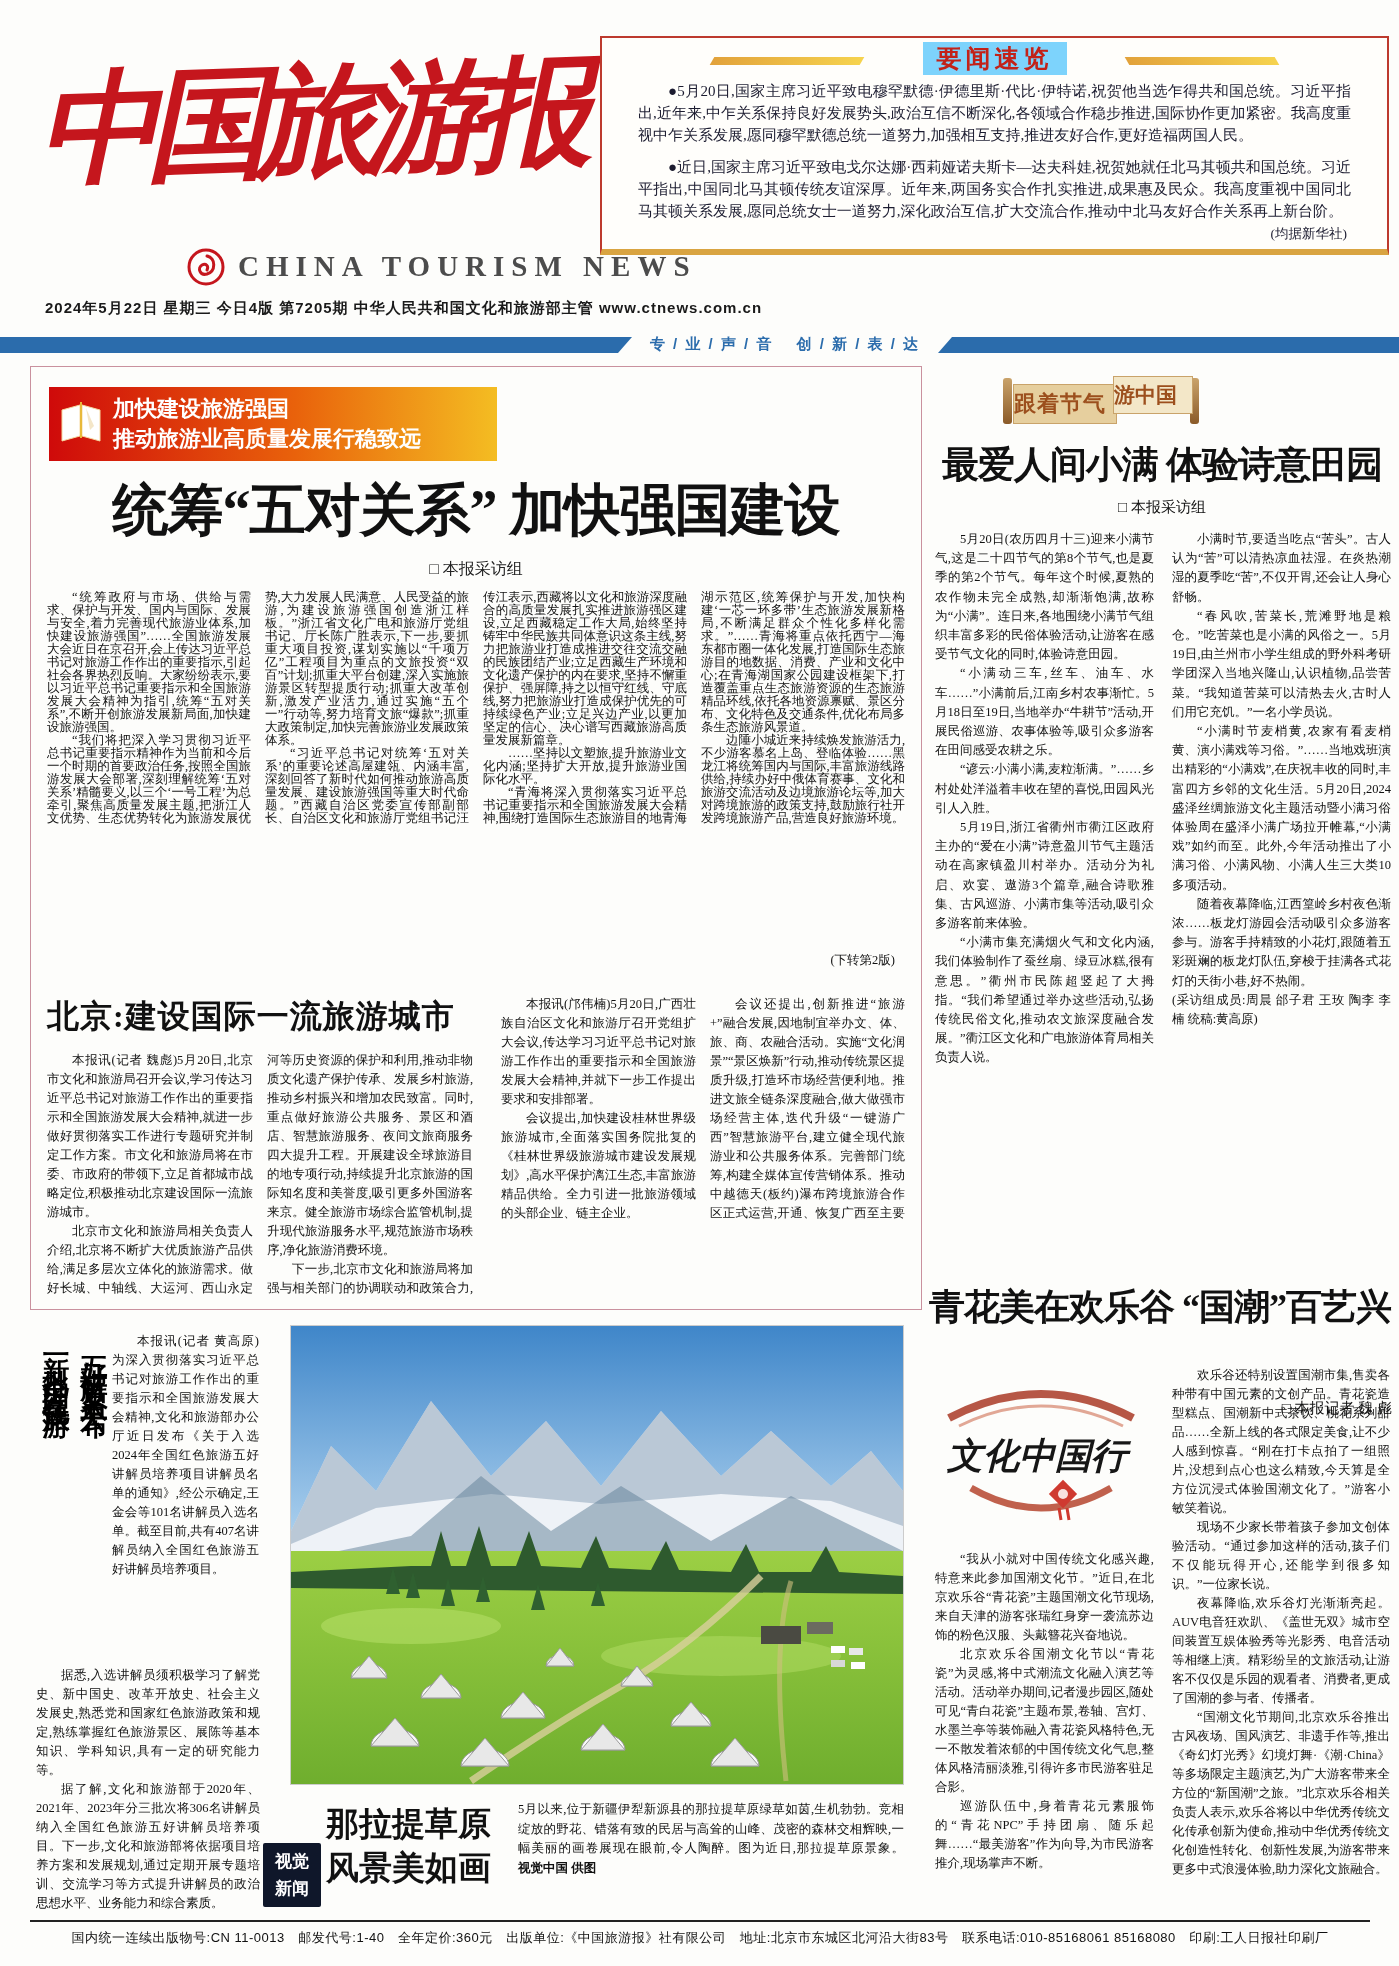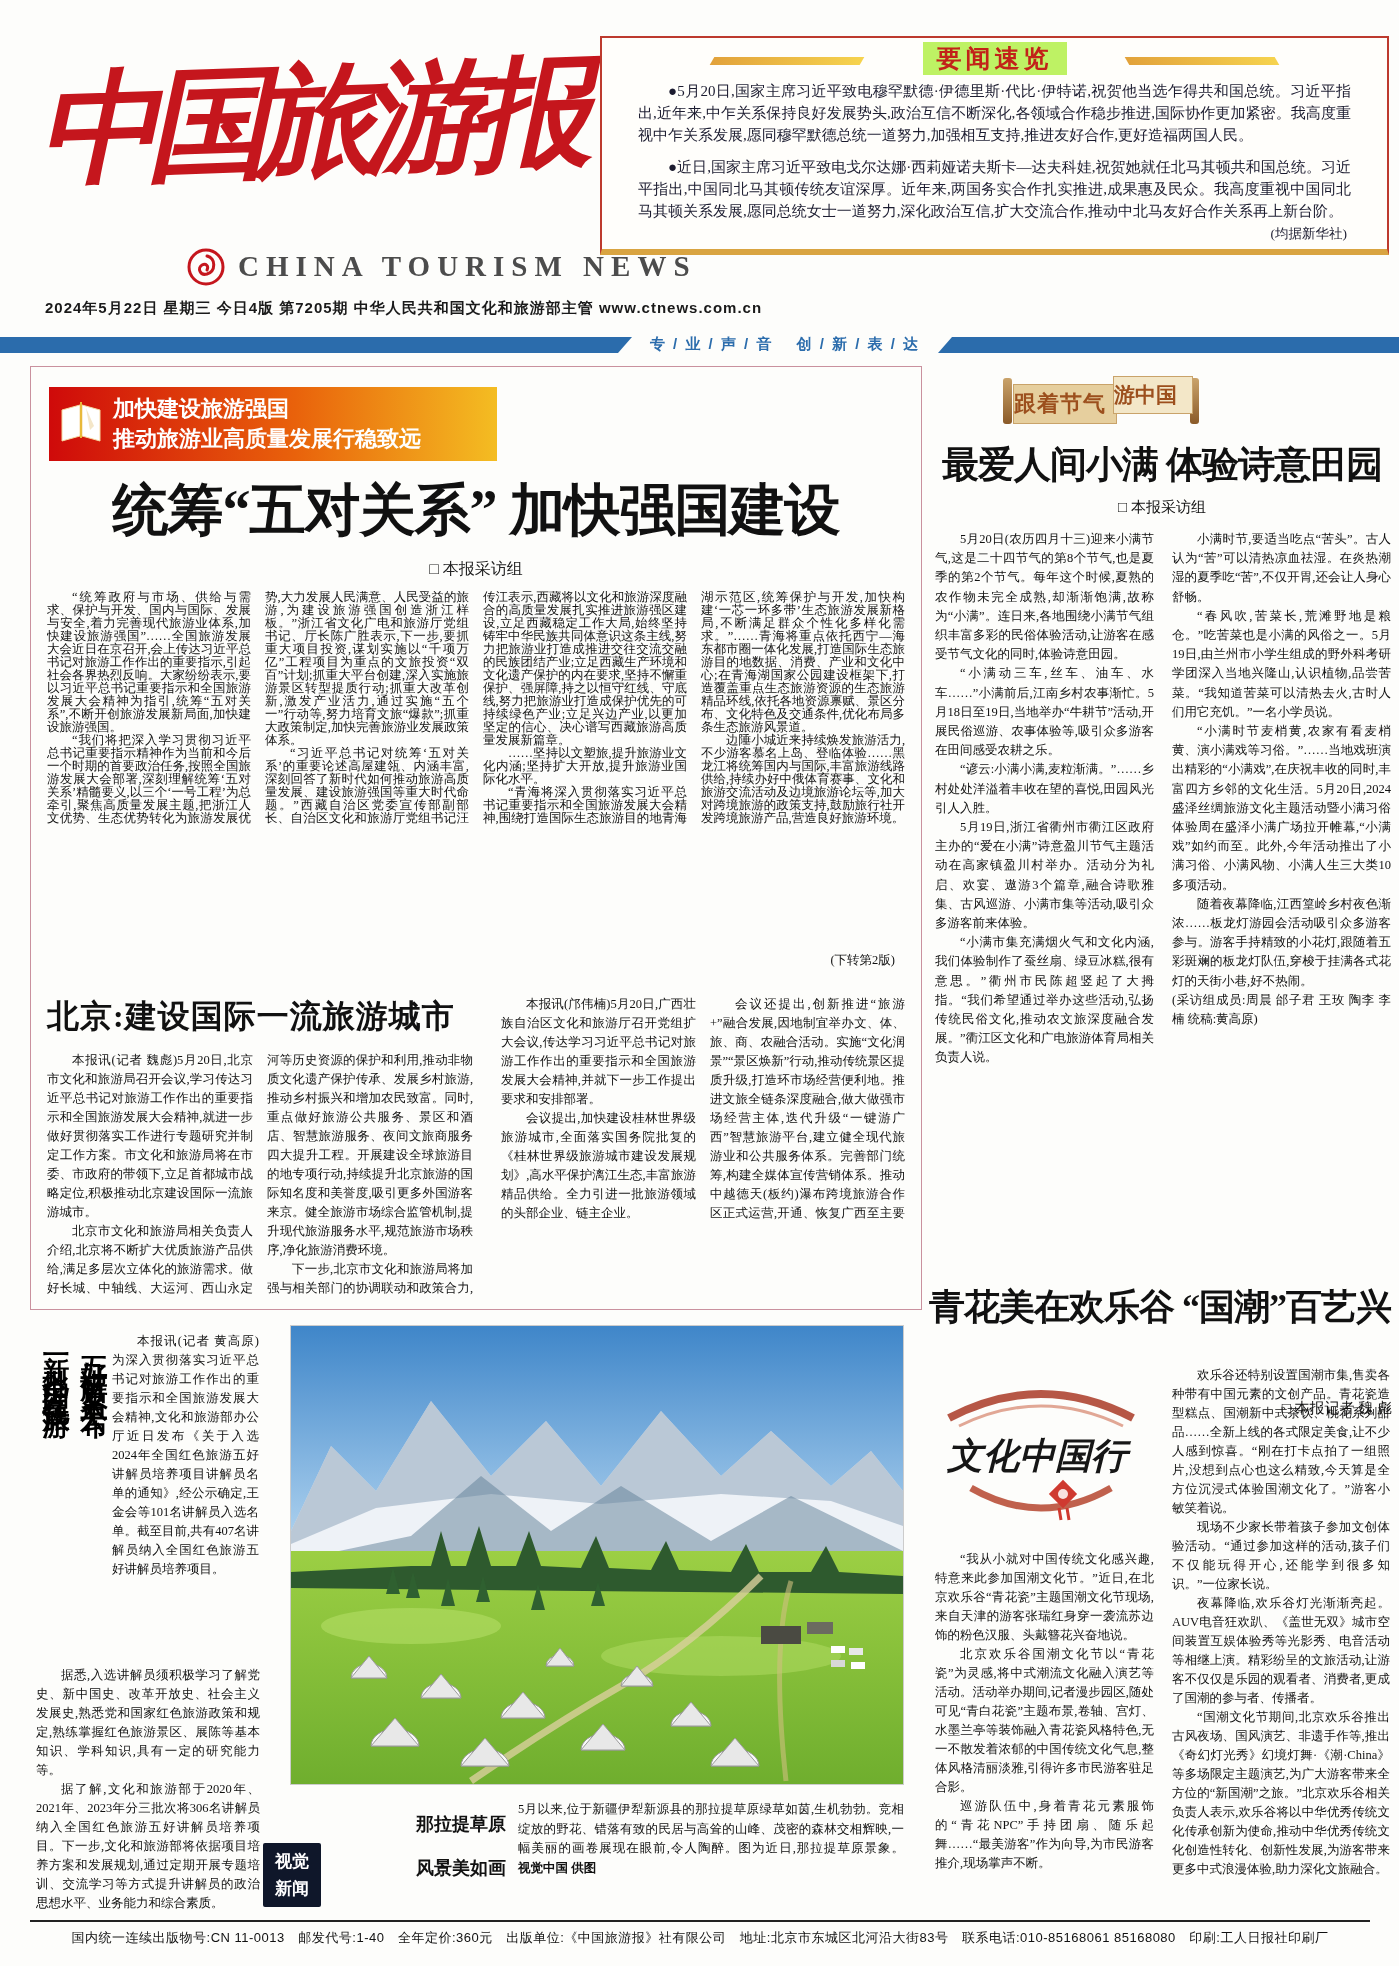--- a/index.html
+++ b/index.html
@@ -10,21 +10,21 @@
     font-size:122px;font-weight:bold;font-style:italic;color:#c5161d;letter-spacing:-14px;line-height:1.6;
     transform:rotate(-2deg);white-space:nowrap;}
   .mast-logo{position:absolute;left:186px;top:247px;width:40px;height:40px;}
   .mast-en{position:absolute;left:238px;top:250px;font-family:"Liberation Serif",serif;font-size:29px;
     font-weight:bold;color:#4c4c4c;letter-spacing:7px;white-space:nowrap;}
   
   .brief{position:absolute;left:600px;top:36px;width:789px;height:219px;background:#fffefb;
     border:2px solid #bd3a2e;border-bottom:6px solid #d9a441;box-sizing:border-box;}
   .brief-titlebar{position:relative;height:34px;text-align:center;margin-top:4px;}
   .brief-title{display:inline-block;font-size:25px;font-weight:bold;color:#c22219;letter-spacing:4px;
-    font-family:"Liberation Serif",serif;padding:0 14px;background:#bef264;position:relative;z-index:2;}
+    font-family:"Liberation Serif",serif;padding:0 14px;background:#7dd3fc;position:relative;z-index:2;}
   .swoosh{position:absolute;top:15px;width:150px;height:8px;background:linear-gradient(90deg,#e2a23b,#f6d34e);z-index:1;}
   .swoosh.l{left:110px;transform:skewX(-30deg);}
   .swoosh.r{right:110px;transform:skewX(30deg);}
   .brief-body{padding:4px 36px 0 36px;}
   .brief-body p{margin:0 0 10px 0;font-size:15px;line-height:22px;text-align:justify;color:#1c1c30;text-indent:2em;}
   .brief-attr{position:absolute;right:40px;bottom:6px;font-size:13.5px;color:#1c1c30;}
   
   .dateline{position:absolute;left:45px;top:299px;font-family:"Liberation Sans",sans-serif;font-size:15px;
     color:#1a1a1a;letter-spacing:1px;white-space:nowrap;font-weight:bold;}
   .bar{position:absolute;top:337px;height:16px;background:#2b6cac;}
@@ -81,21 +81,21 @@
   .hl-side{position:absolute;left:112px;top:1332px;width:147px;height:328px;overflow:hidden;
     font-size:12.5px;line-height:19px;text-align:justify;}
   .hl-bottom{position:absolute;left:36px;top:1666px;width:224px;height:244px;overflow:hidden;
     font-size:12.5px;line-height:19px;text-align:justify;}
   .hl-side p,.hl-bottom p{margin:0;text-indent:2em;}
   
   .photo{position:absolute;left:290px;top:1325px;width:614px;height:460px;border:1px solid #ccc;box-sizing:border-box;}
   .vbadge{position:absolute;left:263px;top:1843px;width:58px;height:64px;background:#0f172a;color:#fff;
     font-family:"Liberation Sans",sans-serif;font-weight:bold;font-size:17px;line-height:27px;text-align:center;
     padding-top:5px;box-sizing:border-box;border-radius:2px;}
-  .cap-title{position:absolute;left:326px;top:1802px;width:180px;text-align:right;font-size:18px;font-weight:bold;
+  .cap-title{position:absolute;left:326px;top:1802px;width:180px;text-align:left;font-size:33px;font-weight:bold;
     font-family:"Liberation Serif",serif;line-height:44px;}
   .cap-text{position:absolute;left:518px;top:1800px;width:386px;font-size:12.5px;line-height:19.5px;text-align:justify;}
   .cap-credit{font-weight:bold;white-space:nowrap;}
   
   .footrule{position:absolute;left:30px;top:1920px;width:1340px;border-top:2px solid #222;}
   .footer{position:absolute;left:30px;top:1929px;width:1340px;text-align:center;font-size:13px;
     font-family:"Liberation Sans",sans-serif;color:#111;letter-spacing:0.5px;white-space:nowrap;}
 </style>
 </head>
 <body>

